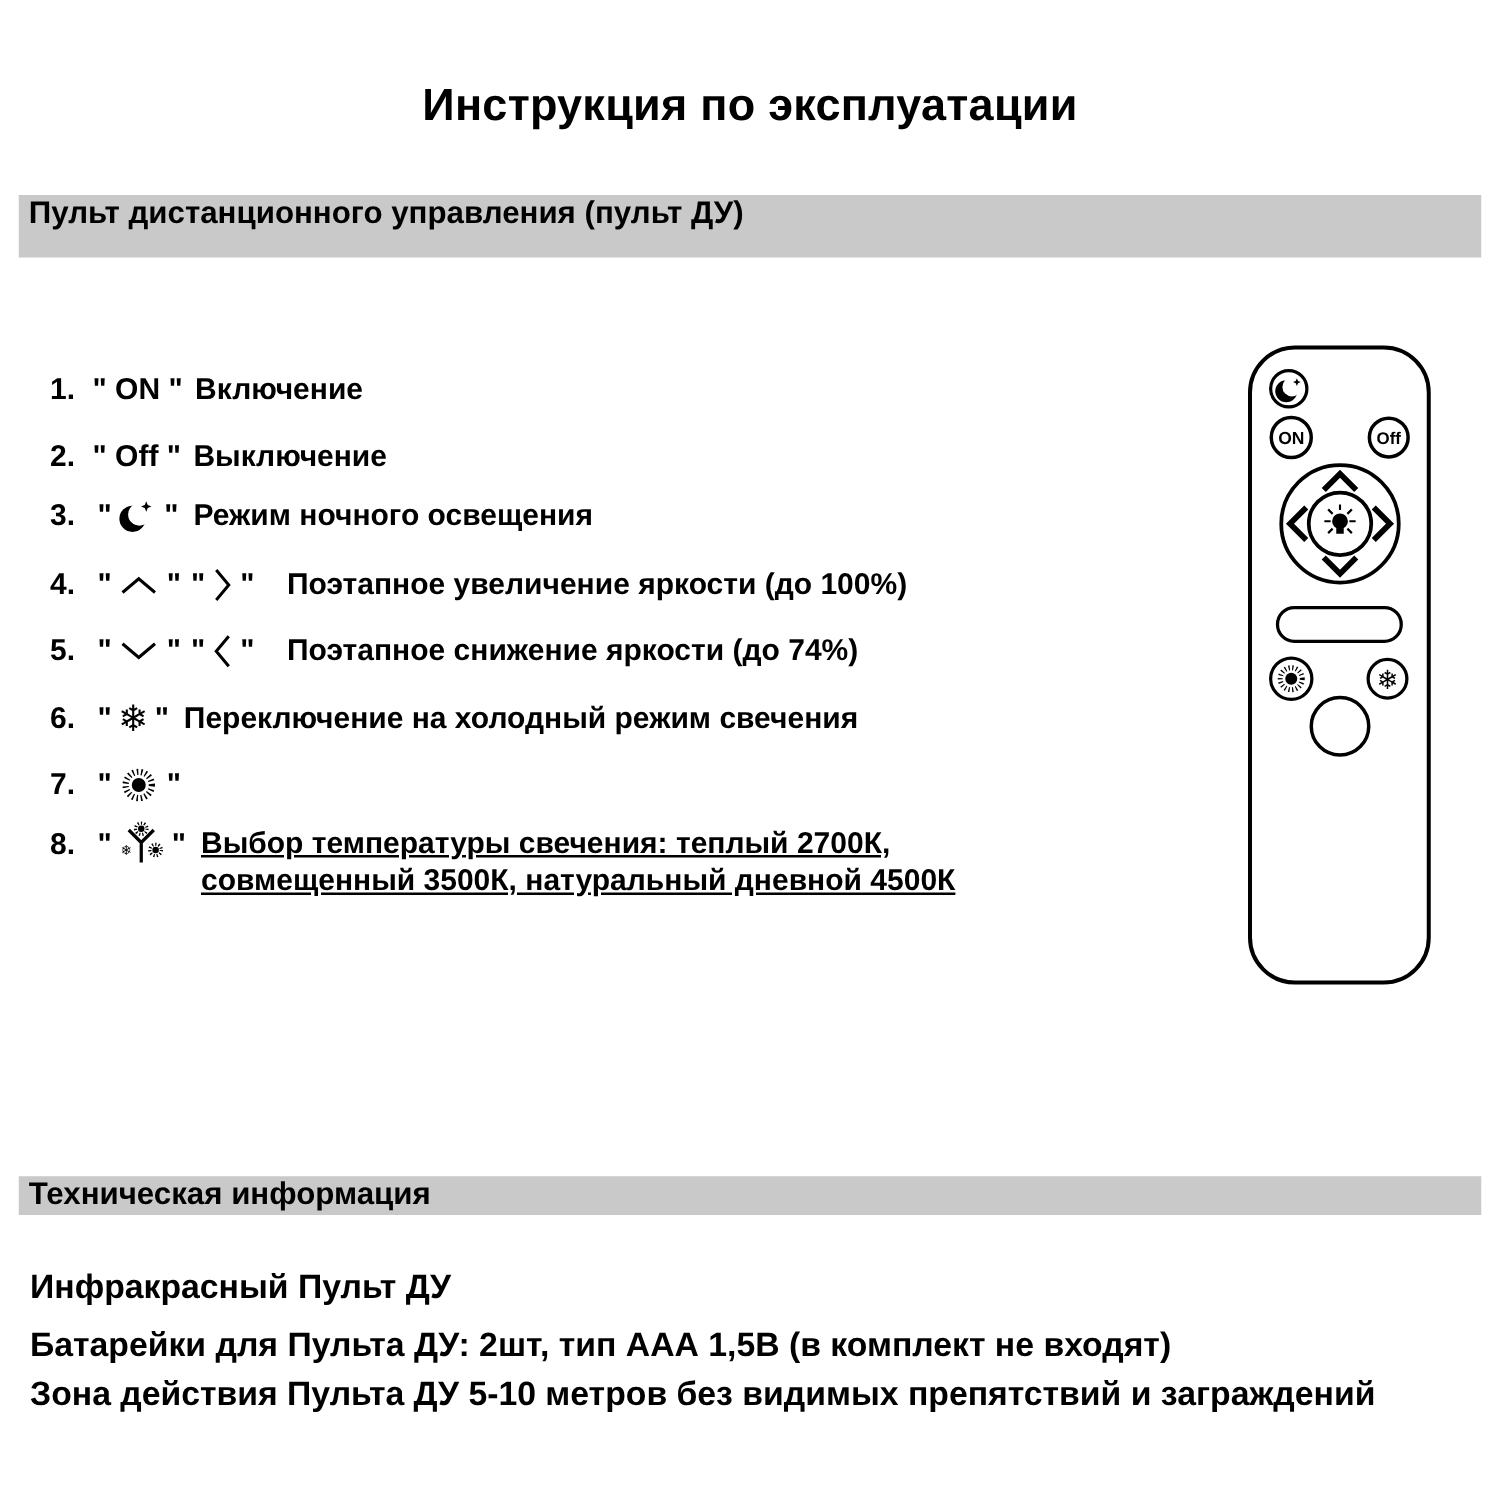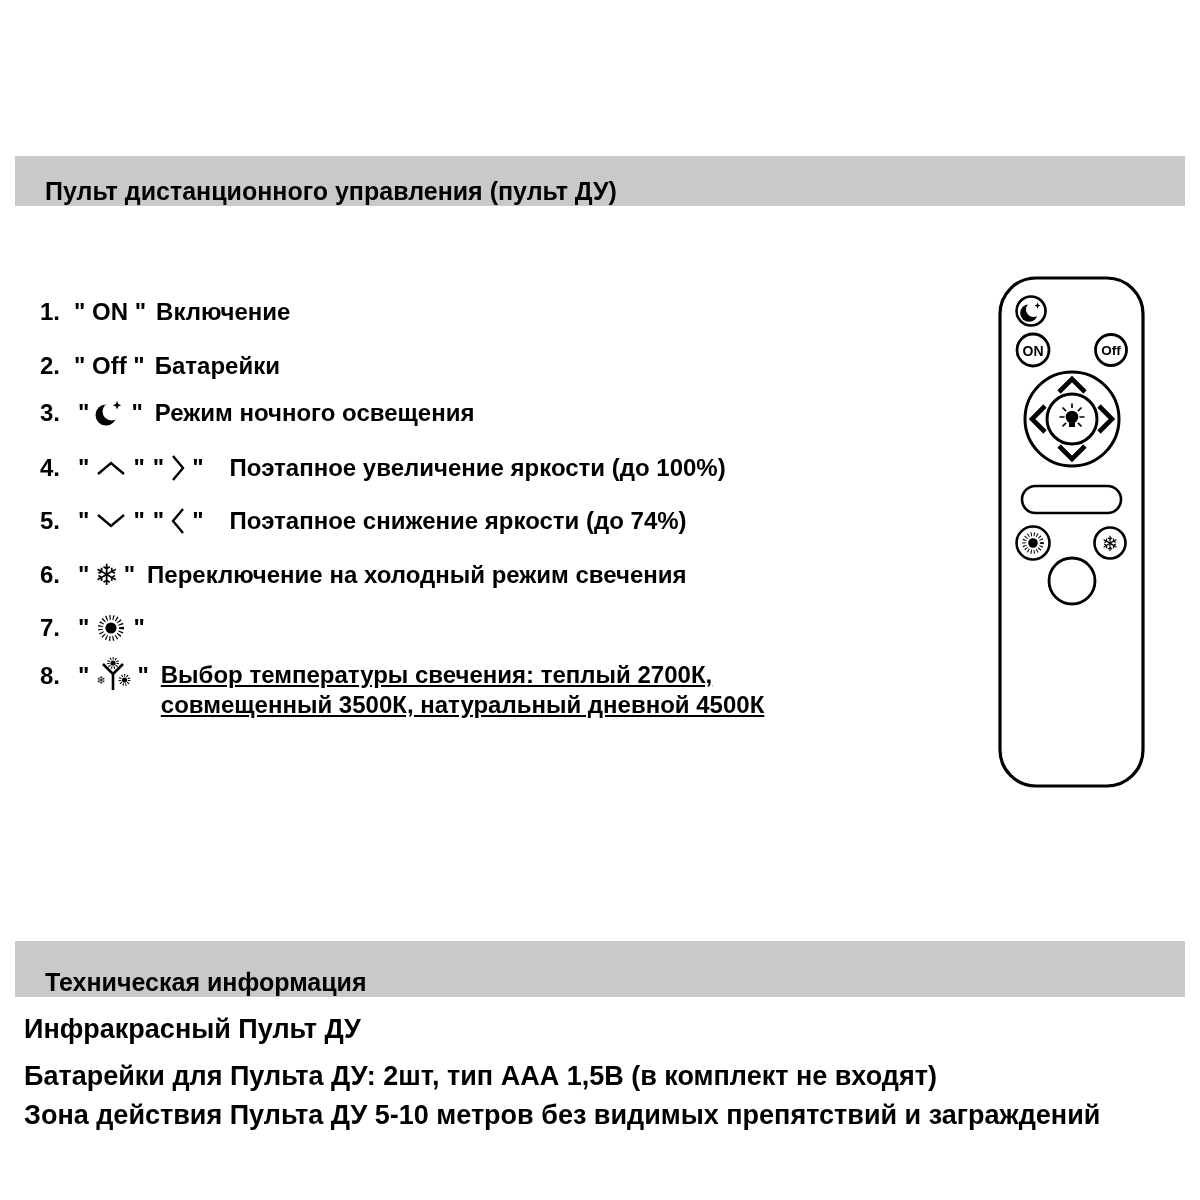--- a/index.html
+++ b/index.html
@@ -1,21 +1,21 @@
 <!DOCTYPE html>
 <html><head>
 <meta charset="utf-8">
 <style>
   html,body{margin:0;padding:0;background:#fff;}
   body{width:1200px;height:1200px;font-family:"Liberation Sans",sans-serif;color:#000;font-weight:700;}
   .page{position:relative;width:1200px;height:1200px;overflow:hidden;background:#fff;}
   .title{position:absolute;top:63px;left:0;width:100%;text-align:center;font-size:36px;letter-spacing:0.2px;}
-  .bar{position:absolute;left:15px;width:1170px;background:#c9c9c9;display:flex;align-items:flex-end;padding-left:30px;box-sizing:border-box;font-size:25px;}
+  .bar{position:absolute;left:15px;width:1170px;background:#c9c9c9;display:flex;align-items:flex-start;padding-left:8px;box-sizing:border-box;font-size:25px;}
   .bar1{top:156px;height:50px;}
-  .bar2{top:941px;height:56px;}
+  .bar2{top:941px;height:31px;}
   .row{position:absolute;left:40px;height:44px;display:flex;align-items:center;font-size:24px;white-space:nowrap;}
   .num{display:inline-block;width:34px;}
   .q{margin:0 4px;}
   .lbl{margin-right:2px;}
   .txt{margin-left:8px;}
   .gap-txt{margin-left:22px;}
   .icon{display:inline-flex;align-items:center;justify-content:center;margin:0 1px;}
   .icon svg{display:block;}
   .snow{font-family:"DejaVu Sans",sans-serif;font-weight:400;font-size:29px;line-height:29px;margin:0 1px;}
   .row8{align-items:flex-start;height:auto;}
@@ -25,35 +25,36 @@
   .techline{position:absolute;left:24px;font-size:27px;white-space:nowrap;}
   .remote{position:absolute;left:992px;top:270px;width:160px;height:530px;text-align:right;}
   .svgtxt{font-family:"Liberation Sans",sans-serif;font-weight:700;}
   .svgsnow{font-family:"DejaVu Sans",sans-serif;font-weight:400;}
 </style>
 </head>
 <body>
 
 <div class="page">
 
+  <div class="title">Инструкция по эксплуатации</div>
 
   <div class="bar bar1">
     <span>Пульт дистанционного управления (пульт ДУ)</span>
   </div>
 
   <div class="row" style="top:290px">
     <span class="num">1.</span>
     <span class="lbl">" ON "</span>
     <span class="txt">Включение</span>
   </div>
 
   <div class="row" style="top:344px">
     <span class="num">2.</span>
     <span class="lbl">" Off "</span>
-    <span class="txt">Батарейки</span>
+    <span class="txt">Выключение</span>
   </div>
 
   <div class="row" style="top:391px">
     <span class="num">3.</span>
     <span class="q">"</span>
     <span class="icon">
       <svg width="32" height="36" viewBox="0 0 32 36">
         <circle cx="12" cy="20" r="10.5" fill="#000"></circle>
         <circle cx="17.5" cy="16.5" r="9" fill="#fff"></circle>
         <path d="M23,6 l1.2,3 3,1.2 -3,1.2 -1.2,3 -1.2,-3 -3,-1.2 3,-1.2 z" fill="#000"></path>

